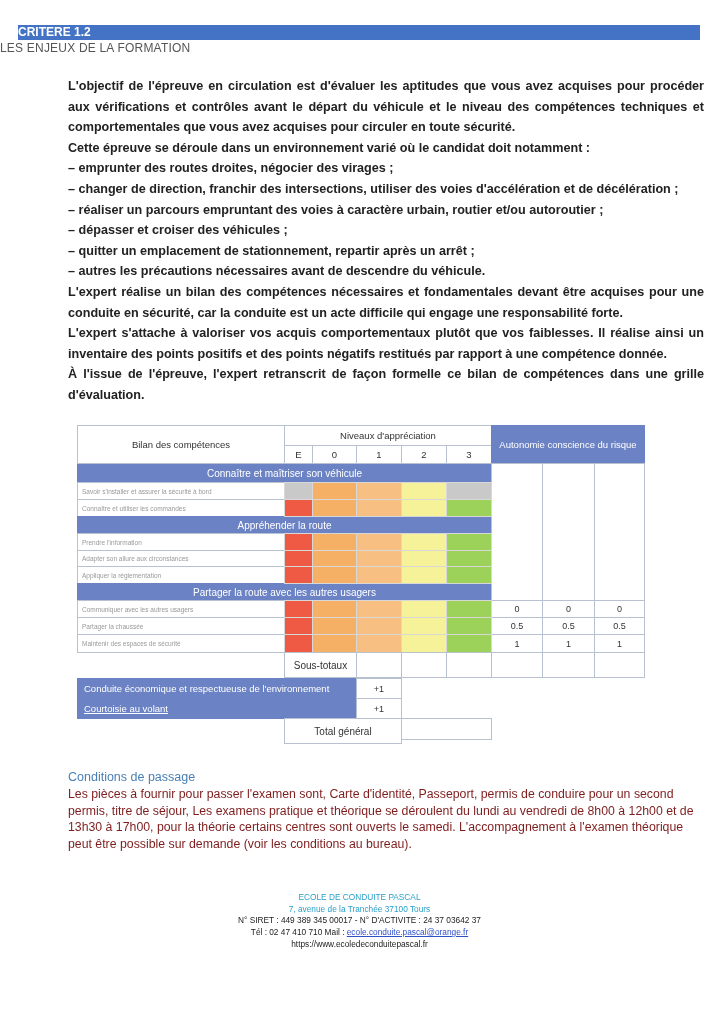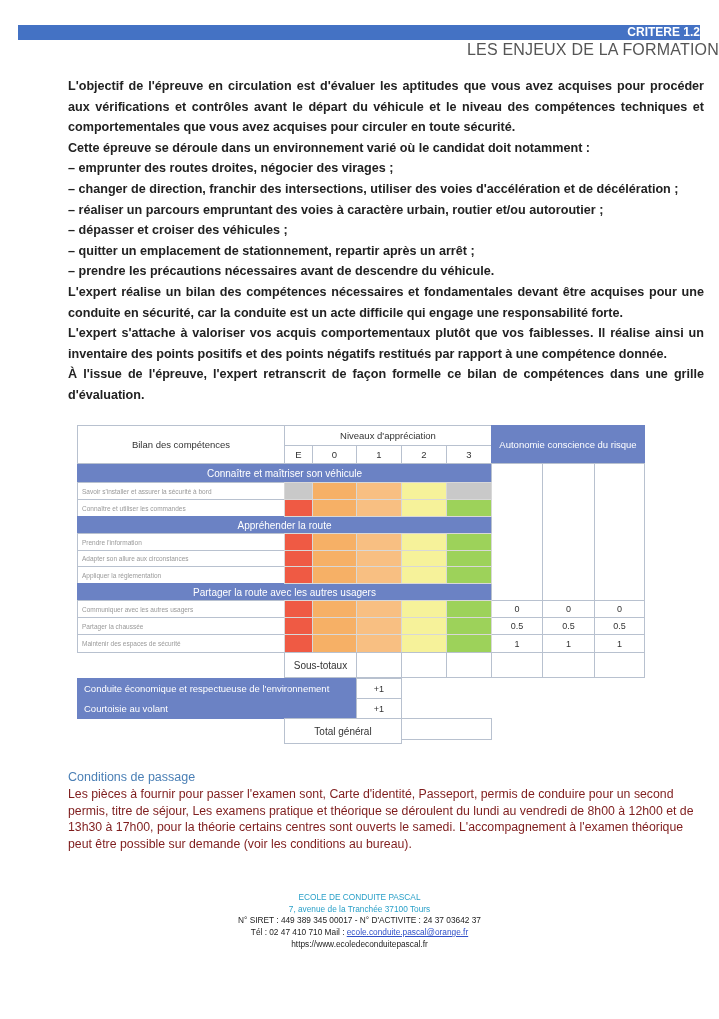--- a/index.html
+++ b/index.html
@@ -1,22 +1,22 @@
 <!DOCTYPE html>
 <html><head>
 <meta charset="utf-8">
 <style>
   html, body { margin:0; padding:0; background:#ffffff; }
   body { width:719px; height:1019px; position:relative; overflow:hidden;
          font-family:"Liberation Sans", sans-serif; color:#222; }
   .banner { position:absolute; left:18px; top:25px; width:682px; height:15px;
-            background:#4472c4; color:#fff; text-align:right;
+            background:#4472c4; color:#fff; text-align:left;
             font-weight:bold; font-size:12px; line-height:15px; }
-  .subtitle { position:absolute; left:0; top:41px; width:719px; text-align:right;
-              font-size:16px; color:#555; letter-spacing:0.2px; }
+  .subtitle { position:absolute; left:0; top:41px; width:719px; text-align:left;
+              font-size:12px; color:#555; letter-spacing:0.2px; }
   .body-text { position:absolute; left:68px; top:76px; width:636px;
                font-size:12.6px; line-height:20.6px; color:#222;font-weight:bold; }
   .body-text p { margin:0; }
   .body-text .justify { text-align:justify; text-align-last:left; }
 
   
   .grid { position:absolute; left:77px; top:425px; }
   .cell { position:absolute; box-sizing:border-box; border:1px solid #b8c1cf;
           font-size:9px; display:flex; align-items:center; }
   .c-center { justify-content:center; }
@@ -49,21 +49,21 @@
 <div class="subtitle">LES ENJEUX  DE LA FORMATION</div>
 
 <div class="body-text">
   <p class="justify">L'objectif de l'épreuve en circulation est d'évaluer les aptitudes que vous avez acquises pour procéder aux vérifications et contrôles avant le départ du véhicule et le niveau des compétences techniques et comportementales que vous avez acquises pour circuler en toute sécurité.</p>
   <p>Cette épreuve se déroule dans un environnement varié où le candidat doit notamment :</p>
   <p>– emprunter des routes droites, négocier des virages ;</p>
   <p>– changer de direction, franchir des intersections, utiliser des voies d'accélération et de décélération ;</p>
   <p>– réaliser un parcours empruntant des voies à caractère urbain, routier et/ou autoroutier ;</p>
   <p>– dépasser et croiser des véhicules ;</p>
   <p>– quitter un emplacement de stationnement, repartir après un arrêt ;</p>
-  <p>– prendre les précautions nécessaires avant de descendre du véhicule.</p>
+  <p>– autres les précautions nécessaires avant de descendre du véhicule.</p>
   <p class="justify">L'expert réalise un bilan des compétences nécessaires et fondamentales devant être acquises pour une conduite en sécurité, car la conduite est un acte difficile qui engage une responsabilité forte.</p>
   <p class="justify">L'expert s'attache à valoriser vos acquis comportementaux plutôt que vos faiblesses. Il réalise ainsi un inventaire des points positifs et des points négatifs restitués par rapport à une compétence donnée.</p>
   <p class="justify">À l'issue de l'épreuve, l'expert retranscrit de façon formelle ce bilan de compétences dans une grille d'évaluation.</p>
 </div>
 
 <div class="grid" id="grid">
 
   <div class="cell hdr c-center" style="left:0;top:0;width:208px;height:39px;">Bilan des compétences</div>
   <div class="cell hdr c-center" style="left:207px;top:0;width:208px;height:21px;">Niveaux d'appréciation</div>
   <div class="cell hdr c-center" style="left:207px;top:20px;width:29px;height:19px;">E</div>
@@ -145,21 +145,21 @@
   <div class="cell hdr c-center" style="left:207px;top:227px;width:73px;height:26px;font-size:10px;">Sous-totaux</div>
   <div class="cell white" style="left:279px;top:227px;width:46px;height:26px;"></div>
   <div class="cell white" style="left:324px;top:227px;width:46px;height:26px;"></div>
   <div class="cell white" style="left:369px;top:227px;width:46px;height:26px;"></div>
   <div class="cell white" style="left:414px;top:227px;width:52px;height:26px;"></div>
   <div class="cell white" style="left:465px;top:227px;width:53px;height:26px;"></div>
   <div class="cell white" style="left:517px;top:227px;width:51px;height:26px;"></div>
 
   <div class="cell blue bonus" style="left:0;top:253px;width:280px;height:21px;">Conduite économique et respectueuse de l'environnement</div>
   <div class="cell white num" style="left:279px;top:253px;width:46px;height:21px;">+1</div>
-  <div class="cell blue bonus" style="left:0;top:273px;width:280px;height:21px;">Courtoisie au volant</div>
+  <div class="cell blue bonus" style="left:0;top:273px;width:280px;height:21px;text-decoration:underline;">Courtoisie au volant</div>
   <div class="cell white num" style="left:279px;top:273px;width:46px;height:21px;">+1</div>
 
   <div class="cell hdr c-center" style="left:207px;top:293px;width:118px;height:26px;font-size:10px;">Total général</div>
   <div class="cell white" style="left:324px;top:293px;width:91px;height:22px;"></div>
 </div>
 
 <div class="conditions-title">Conditions de passage</div>
 <p class="conditions">Les pièces à fournir pour passer l'examen sont, Carte d'identité, Passeport, permis de conduire pour un second permis, titre de séjour, Les examens pratique et théorique se déroulent du lundi au vendredi de 8h00 à 12h00 et de 13h30 à 17h00, pour la théorie certains centres sont ouverts le samedi. L'accompagnement à l'examen théorique peut être possible sur demande (voir les conditions au bureau).</p>
 
 <div class="footer">

